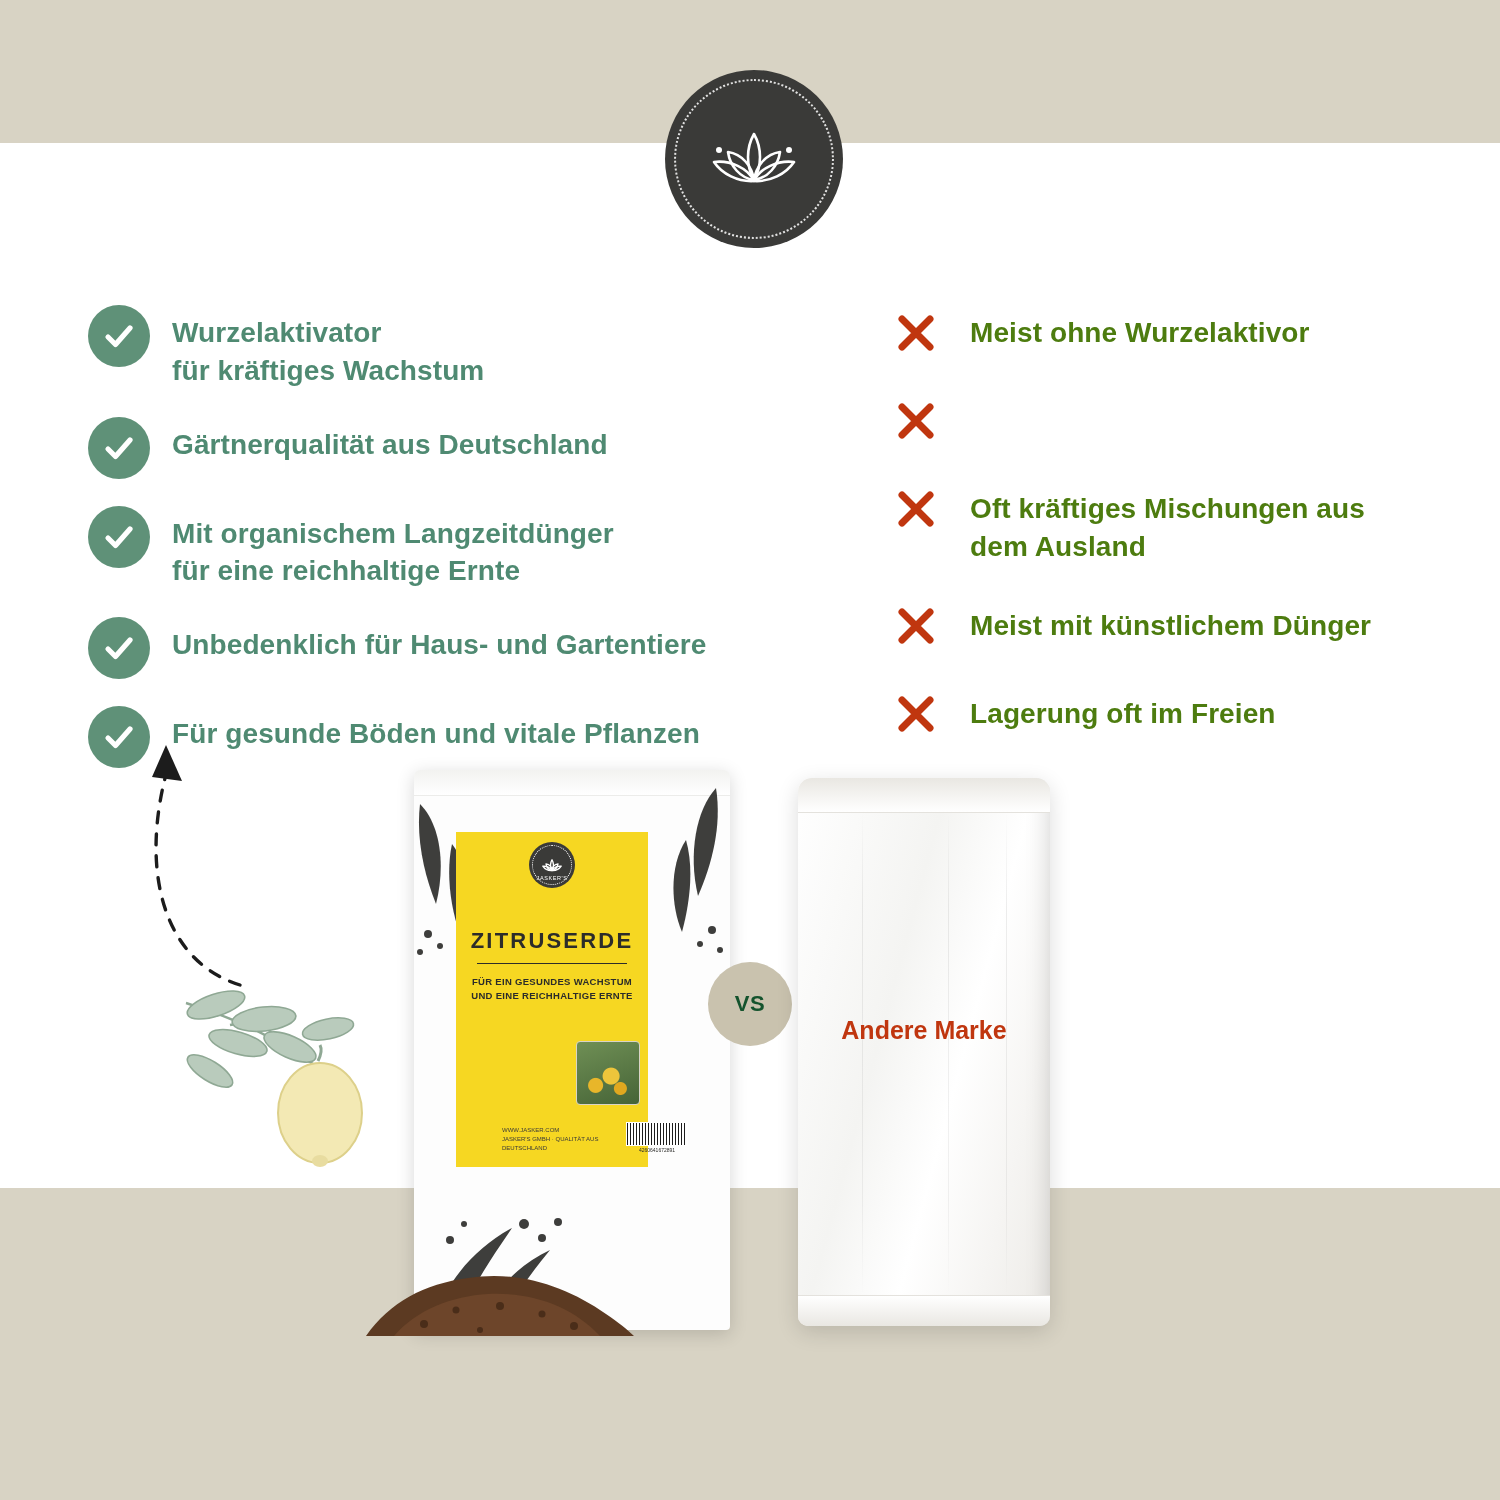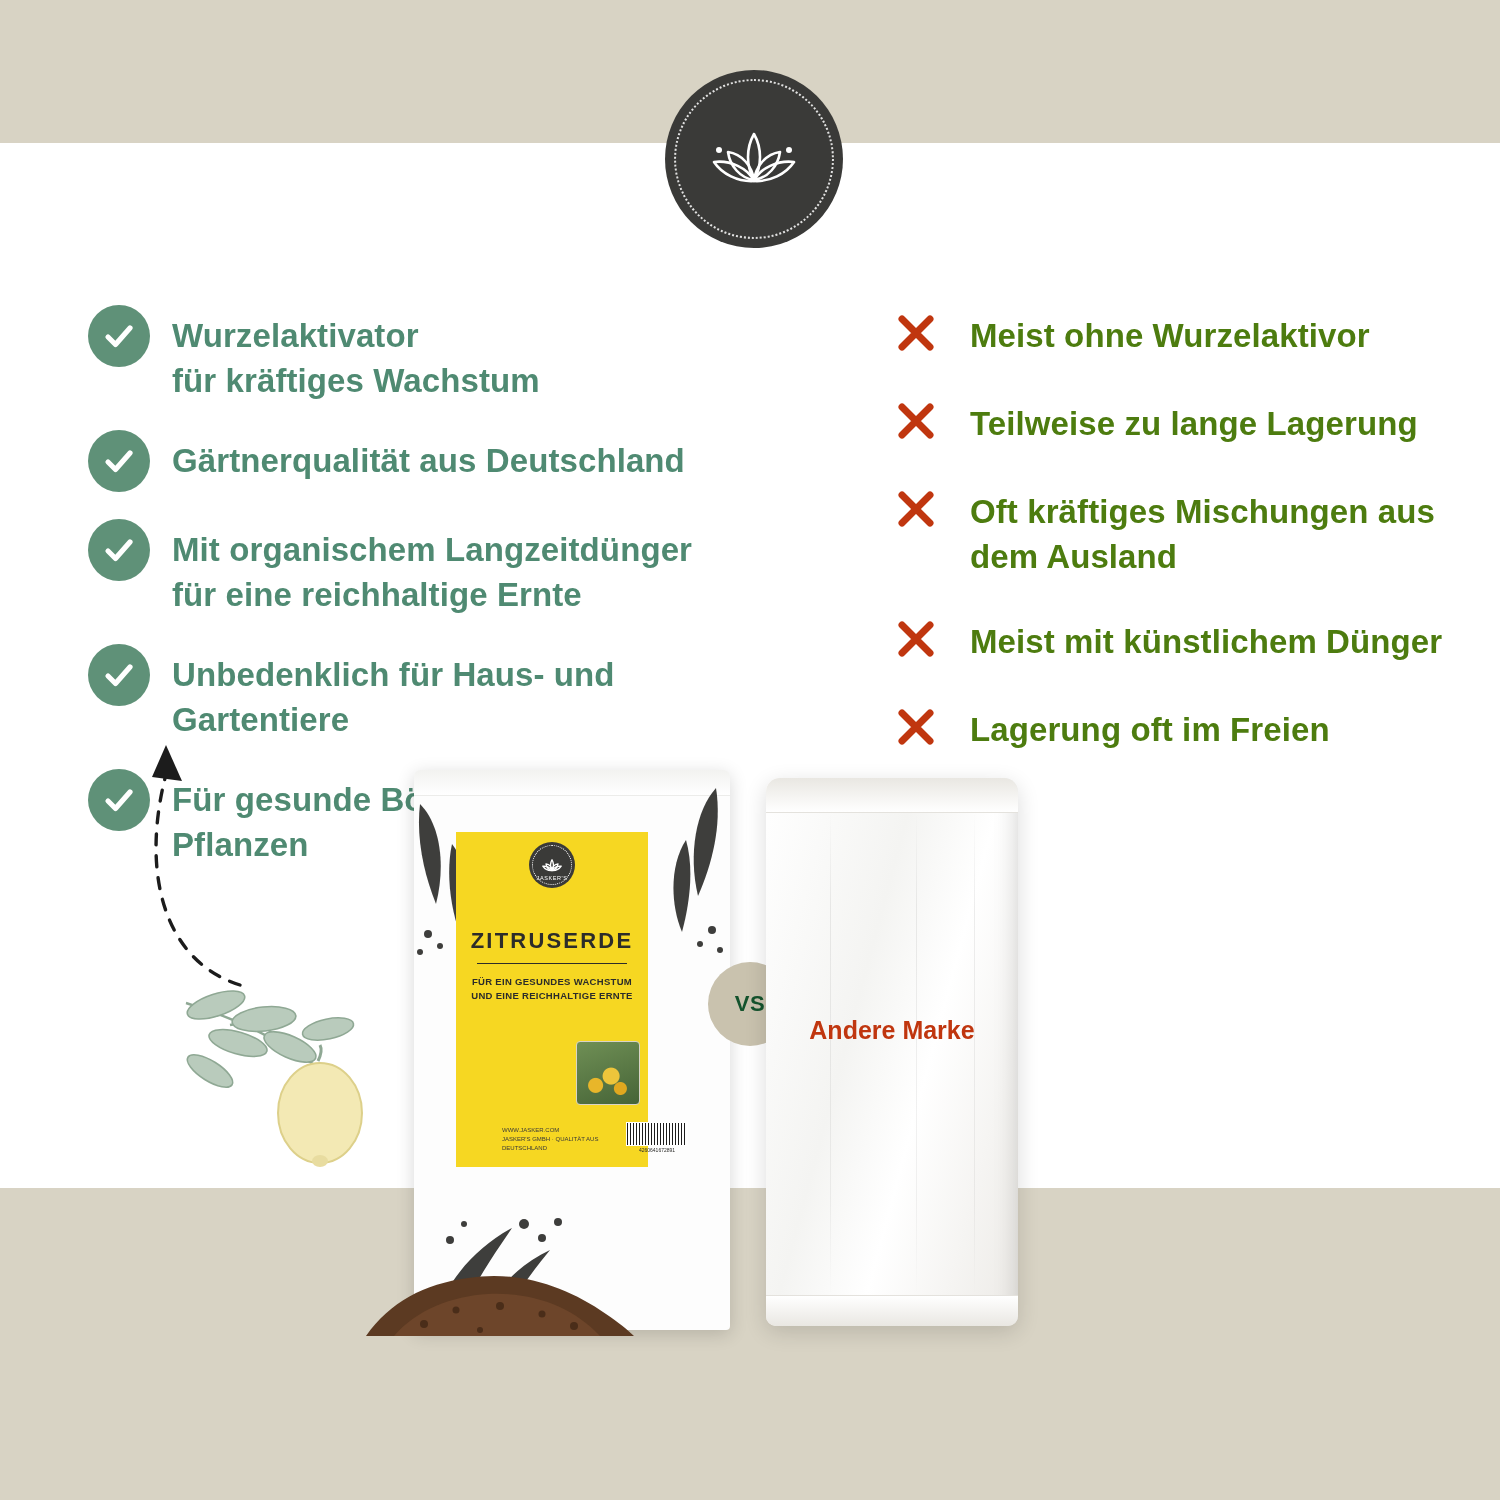--- a/index.html
+++ b/index.html
@@ -62,21 +62,21 @@
     flex: 0 0 auto;
     width: 62px; height: 62px;
     display: flex; align-items: center; justify-content: center;
     margin-right: 22px;
   }
   .mark-check {
     border-radius: 50%;
     background: #5f9178;
   }
   .feature .label {
-    font-size: 33px;
+    font-size: 28px;
     font-weight: bold;
     line-height: 1.35;
     padding-top: 9px;
     letter-spacing: .1px;
   }
   .col-left .label { color: #4f8a72; }
   .col-right .label { color: #4d7c0f; }
   .col-right .feature { margin-bottom: 32px; min-height: 56px; }
   .col-right .mark { width: 56px; height: 56px; margin-right: 26px; }
 
@@ -228,21 +228,21 @@
     display: flex; align-items: center; justify-content: center;
     color: #14532d;
     font-weight: bold;
     font-size: 22px;
     letter-spacing: .5px;
   }
 
   
   .bag-other {
     position: absolute;
-    left: 766px; top: 778px;
+    left: 798px; top: 778px;
     width: 252px; height: 548px;
     border-radius: 14px 14px 10px 10px;
     background: linear-gradient(105deg,#ffffff 0%,#f4f4f2 38%,#ffffff 60%,#eceae6 100%);
     box-shadow: 0 6px 22px rgba(0,0,0,.14), inset -18px 0 28px -22px rgba(0,0,0,.22);
     overflow: hidden;
   }
   .bag-other:before {
     content:"";
     position:absolute; left:0; top:0; width:100%; height:34px;
     background: linear-gradient(180deg,#e9e7e2 0%,#ffffff 100%);
@@ -351,21 +351,20 @@
       </span>
       <span class="label" style="white-space:pre-line">Meist ohne Wurzelaktivor</span>
     </div>
 
     <div class="feature">
       <span class="mark">
         <svg width="42" height="42" viewBox="0 0 42 42">
             <path d="M7 7 L35 35 M35 7 L7 35" fill="none" stroke="#c0360f" stroke-width="7" stroke-linecap="round"></path>
           </svg>
       </span>
-      <span class="label" style="white-space:pre-line">Teilweise zu lange Lagerung</span>
     </div>
 
     <div class="feature">
       <span class="mark">
         <svg width="42" height="42" viewBox="0 0 42 42">
             <path d="M7 7 L35 35 M35 7 L7 35" fill="none" stroke="#c0360f" stroke-width="7" stroke-linecap="round"></path>
           </svg>
       </span>
       <span class="label" style="white-space:pre-line">Oft kräftiges Mischungen aus
 dem Ausland</span>

